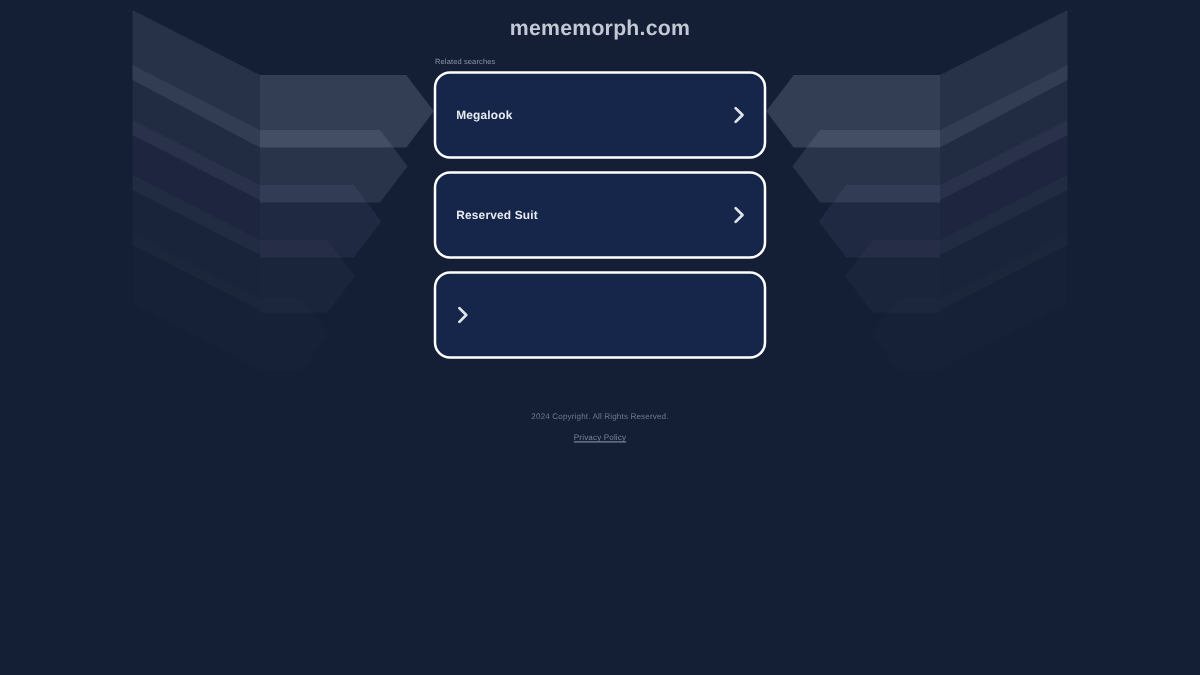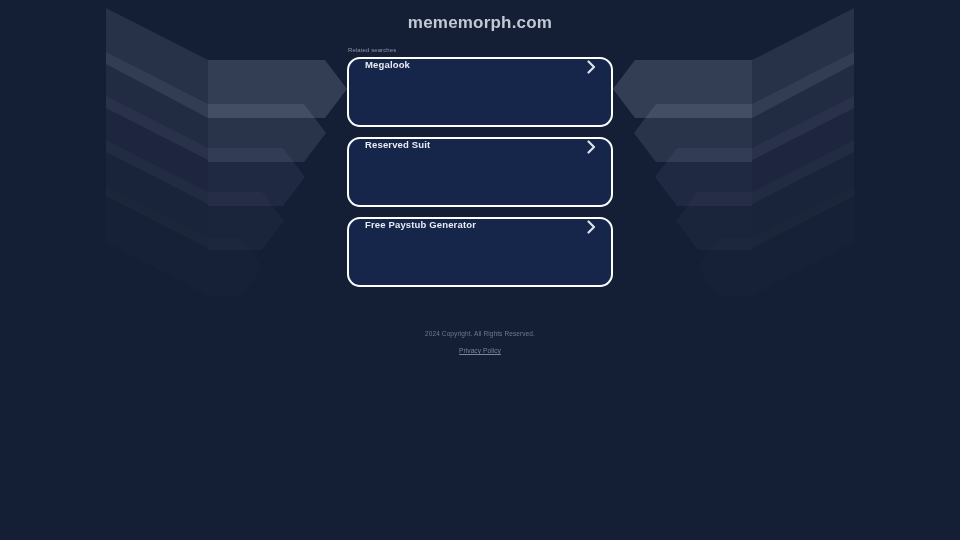--- a/index.html
+++ b/index.html
@@ -61,20 +61,21 @@
 
   .search-card {
     position: relative;
     box-sizing: border-box;
     height: 70px;
     margin-bottom: 10px;
     border: 2px solid #ffffff;
     border-radius: 13px;
     background: #16254a;
     display: flex;
+    align-items: center;
     padding: 0 15px 0 16px;
     cursor: pointer;
     gap: 48px;
   }
 
   .search-card-label {
     flex: 1 1 auto;
     font-size: 9.5px;
     font-weight: bold;
     color: #e8ebf1;
@@ -170,21 +171,20 @@
     <div class="search-card">
       <span class="search-card-label">Reserved Suit</span>
       <span class="chevron-icon">
         <svg viewBox="0 0 10 16" fill="none" stroke="currentColor" stroke-width="2.2" stroke-linecap="round" stroke-linejoin="round">
           <polyline points="2.5,2.5 8,8 2.5,13.5"></polyline>
         </svg>
       </span>
     </div>
 
     <div class="search-card">
-      <span class="search-card-label">Free Paystub Generator</span>
       <span class="chevron-icon">
         <svg viewBox="0 0 10 16" fill="none" stroke="currentColor" stroke-width="2.2" stroke-linecap="round" stroke-linejoin="round">
           <polyline points="2.5,2.5 8,8 2.5,13.5"></polyline>
         </svg>
       </span>
     </div>
 
   </div>
 
   <div id="footer">

